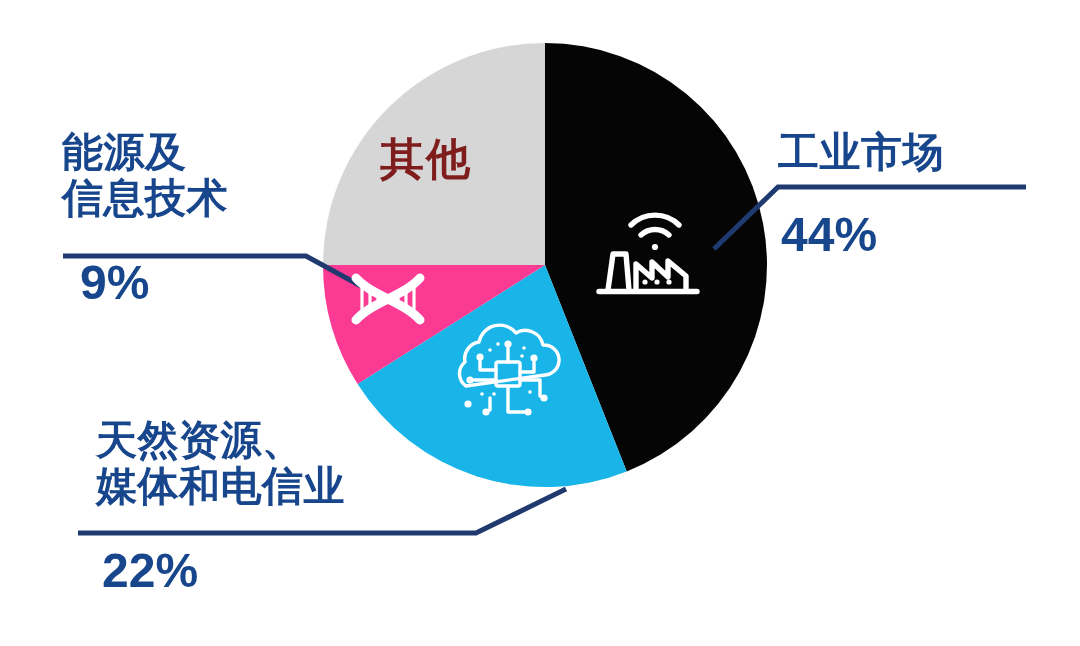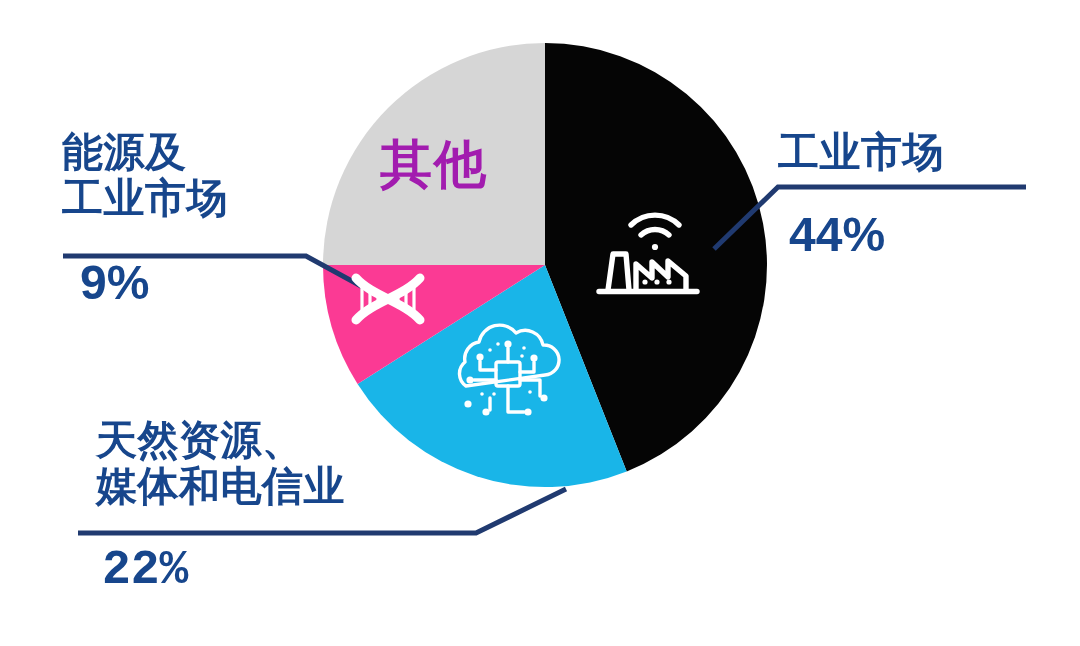--- a/index.html
+++ b/index.html
@@ -52,41 +52,40 @@
   }
   
   #callout-industrial {
     left: 778px;
     top: 112px;
     text-align: left;
     width: 270px;
   }
   #callout-industrial .pct {
     margin-top: 14px;
-    margin-left: 11px;
+    margin-left: 3px;
   }
   
   #callout-tmt {
     left: 96px;
     top: 400px;
     text-align: left;
     width: 370px;
   }
   #callout-tmt .pct {
     margin-top: 16px;
     margin-left: 6px;
-    font-family: Liberation Mono, monospace;
   }
   
   #label-other {
     position: absolute;
     left: 380px;
     top: 130px;
-    color: #a21caf;
-    font-size: 52px;
+    color: #7f1d1d;
+    font-size: 44px;
     font-weight: bold;
     letter-spacing: 2px;
   }
 </style>
 </head>
 <body>
 
 <div id="stage">
 
   <svg id="pie-svg" viewBox="0 0 1080 646">
@@ -181,21 +180,21 @@
         <path d="M 406 288 L 406 311"></path>
         <path d="M 414 283 L 414 315"></path>
       </g>
     </g>
   </svg>
 
   <div id="label-other">其他</div>
 
   <div class="callout" id="callout-energy">
     <span class="cat">能源及
-工业市场</span>
+信息技术</span>
     <span class="pct">9%</span>
   </div>
 
   <div class="callout" id="callout-industrial">
     <span class="cat">工业市场</span>
     <span class="pct">44%</span>
   </div>
 
   <div class="callout" id="callout-tmt">
     <span class="cat">天然资源、

